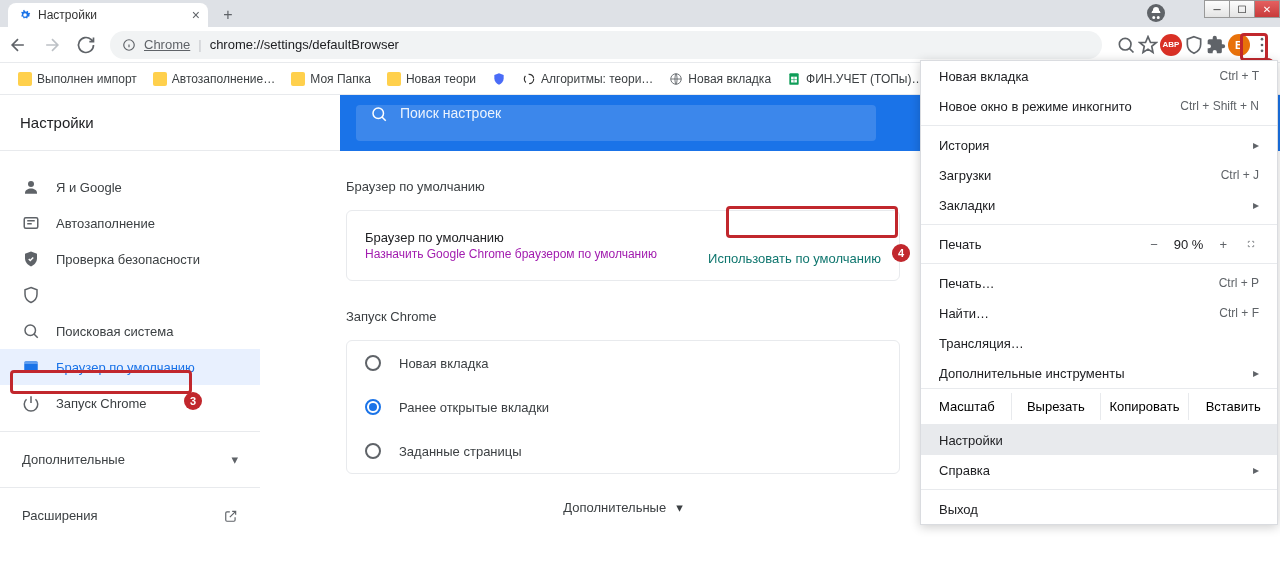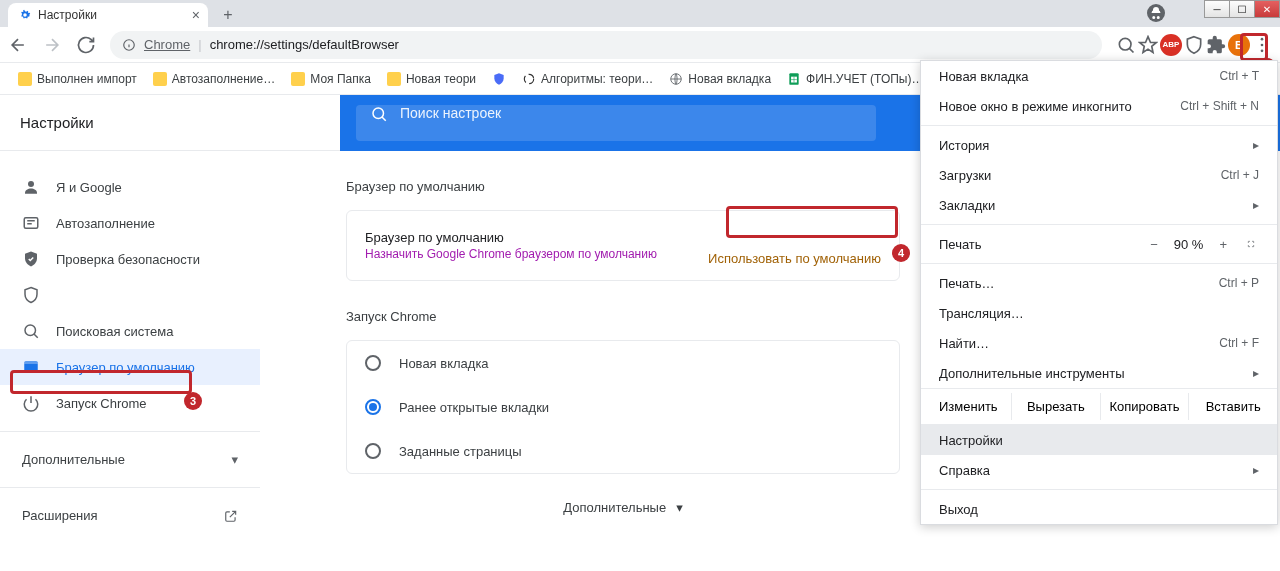--- a/index.html
+++ b/index.html
@@ -37,21 +37,21 @@
 .sb-item.sel { color:#1a73e8; background:#e8f0fe; }
 .sb-icon { width:18px; height:18px; color:#5f6368; display:flex; align-items:center; justify-content:center; flex-shrink:0; }
 .sb-item.sel .sb-icon { color:#1a73e8; }
 .sb-div { height:1px; background:#e8eaed; margin:10px 0; }
 .sb-foot { padding:10px 22px; font-size:13px; display:flex; justify-content:space-between; align-items:center; color:#3c4043; }
 .main { flex:1; padding:20px 0 0 86px; max-width:640px; }
 .section-h { font-size:13px; color:#3c4043; margin:8px 0 16px; font-weight:500; }
 .card { border:1px solid #e8eaed; border-radius:6px; padding:14px 18px; display:flex; justify-content:space-between; align-items:center; margin-bottom:28px; }
 .card-l { font-size:13px; color:#202124; }
 .card-sub { font-size:12px; color:#a21caf; margin-top:2px; }
-.card-btn { color:#a16207; font-size:13px; font-weight:500;margin-top:26px; }
+.card-btn { color:#0f766e; font-size:13px; font-weight:500;margin-top:26px; }
 .radios { border:1px solid #e8eaed; border-radius:6px; }
 .radio-row { display:flex; align-items:center; gap:18px; padding:14px 18px; font-size:13px; color:#3c4043; }
 .radio { width:16px; height:16px; border:2px solid #5f6368; border-radius:50%; display:flex; align-items:center; justify-content:center; }
 .radio.on { border-color:#1a73e8; }
 .radio.on::after { content:""; width:8px; height:8px; background:#1a73e8; border-radius:50%; }
 .more-link { text-align:center; margin-top:26px; font-size:13px; color:#3c4043; display:flex; justify-content:center; align-items:center; gap:10px; }
 .menu { position:absolute; right:2px; top:60px; width:358px; background:#fff; box-shadow:0 2px 10px rgba(0,0,0,0.2); border:1px solid #dadce0; font-size:13px; z-index:100; }
 .mrow { display:flex; justify-content:space-between; align-items:center; height:30px; padding:0 18px; color:#202124; }
 .mrow.sel { background:#e8eaed; }
 .msep { height:1px; background:#e8eaed; margin:4px 0; }
@@ -359,32 +359,32 @@
             <path d="M4 9V4h5m6 0h5v5m0 6v5h-5m-6 0H4v-5"></path>
           </svg></span>
     </div>
   </div>
   <div class="msep"></div>
   <div class="mrow">
       <span>Печать…</span>
       <span class="mshort">Ctrl + P</span>
     </div>
   <div class="mrow">
-      <span>Трансляция…</span>
-    </div>
-  <div class="mrow">
       <span>Найти…</span>
       <span class="mshort">Ctrl + F</span>
     </div>
   <div class="mrow">
+      <span>Трансляция…</span>
+    </div>
+  <div class="mrow">
       <span>Дополнительные инструменты</span>
       <span class="mshort">▸</span>
     </div>
   <div class="medit">
-    <div class="medit-l">Изменить</div>
+    <div class="medit-l">Масштаб</div>
     <div class="medit-b">Вырезать</div>
     <div class="medit-b">Копировать</div>
     <div class="medit-b">Вставить</div>
   </div>
   <div class="mrow sel">
       <span>Настройки</span>
     </div>
   <div class="mrow">
       <span>Справка</span>
       <span class="mshort">▸</span>

